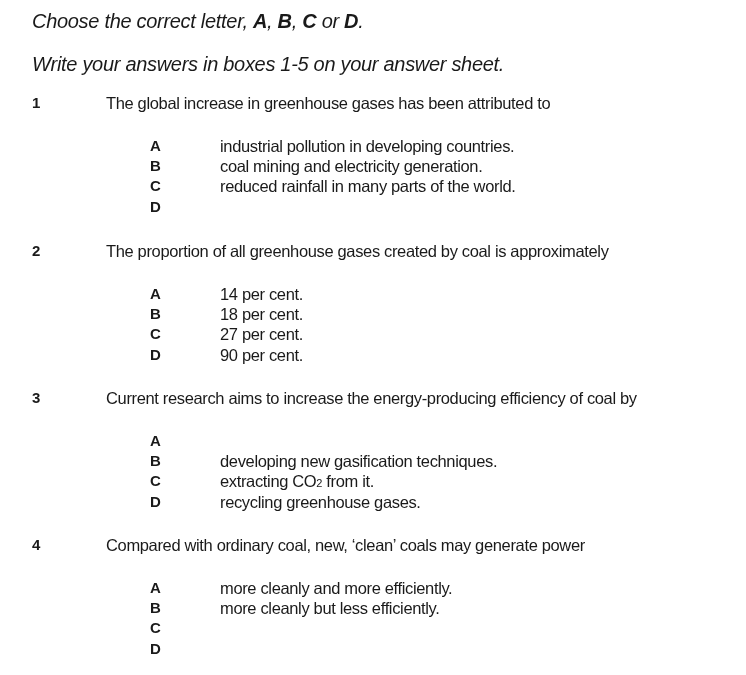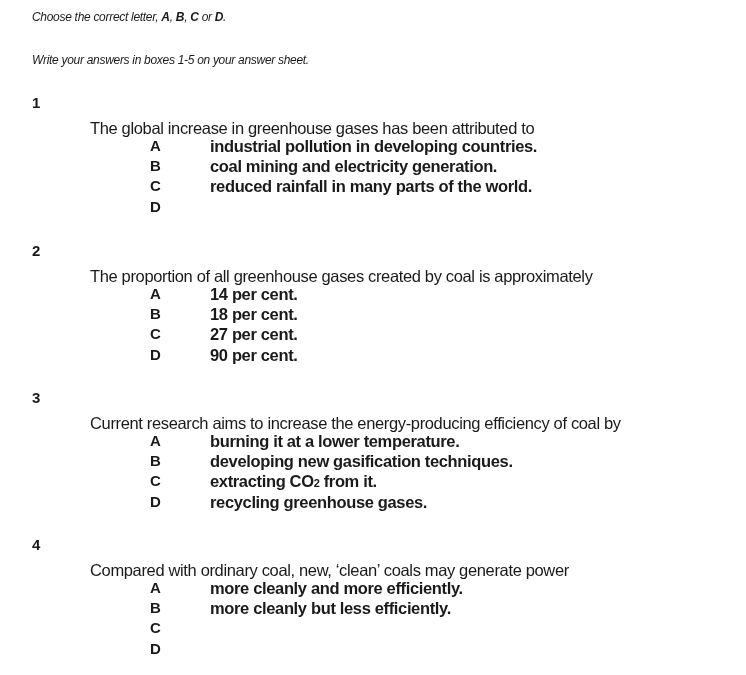--- a/index.html
+++ b/index.html
@@ -13,44 +13,43 @@
       position: relative;
       overflow: hidden;
       font-family: "Liberation Sans", sans-serif;
       color: #1a1a1a;
       font-size: 16px;
     }
     .instr {
       position: absolute;
       left: 32px;
       font-style: italic;
-      font-size: 12px;
+      font-size: 20px;
       letter-spacing: -0.3px;
     }
     .instr b { font-weight: bold; }
     .question {
       position: absolute;
       left: 0;
       width: 746px;
     }
     .qnum {
       position: absolute;
       left: 32px;
       top: 0;
       font-weight: bold;
       font-size: 15px;
     }
     .qtext {
       position: absolute;
-      left: 90px;
+      left: 106px;
       top: 0;
       font-size: 16.5px;
       letter-spacing: -0.35px;
       white-space: nowrap;
-      margin-top: 25px;
     }
     .options {
       position: absolute;
       left: 0;
       width: 746px;
     }
     .opt {
       position: absolute;
       left: 0;
       height: 20px;
@@ -59,27 +58,26 @@
     .opt .letter {
       position: absolute;
       left: 150px;
       top: 0;
       font-weight: bold;
       font-size: 15px;
       line-height: 20px;
     }
     .opt .otext {
       position: absolute;
-      left: 210px;
+      left: 220px;
       top: 0;
       font-size: 16.5px;
       line-height: 20px;
       letter-spacing: -0.35px;
       white-space: nowrap;
-      font-weight: bold;
     }
     sub.co2 { font-size: 11px; vertical-align: baseline; }
   </style>
 </head>
 <body>
 
 <div class="instr" style="top:10px;"><span>Choose the correct letter, </span><b>A</b><span>, </span><b>B</b><span>, </span><b>C</b><span> or </span><b>D</b><span>.</span></div>
 
 <div class="instr" style="top:53px;">Write your answers in boxes 1-5 on your answer sheet.</div>
 
@@ -128,21 +126,20 @@
   </div>
 </div>
 
 <div class="question" style="top:389px;">
   <span class="qnum">3</span>
   <span class="qtext">Current research aims to increase the energy-producing efficiency of coal by</span>
 </div>
 <div class="options" style="top:431px;">
   <div class="opt" style="top:0px;">
     <span class="letter">A</span>
-    <span class="otext">burning it at a lower temperature.</span>
   </div>
   <div class="opt" style="top:20px;">
     <span class="letter">B</span>
     <span class="otext">developing new gasification techniques.</span>
   </div>
   <div class="opt" style="top:40px;">
     <span class="letter">C</span>
     <span class="otext"><span>extracting CO</span><sub class="co2">2</sub><span> from it.</span></span>
   </div>
   <div class="opt" style="top:61px;">

